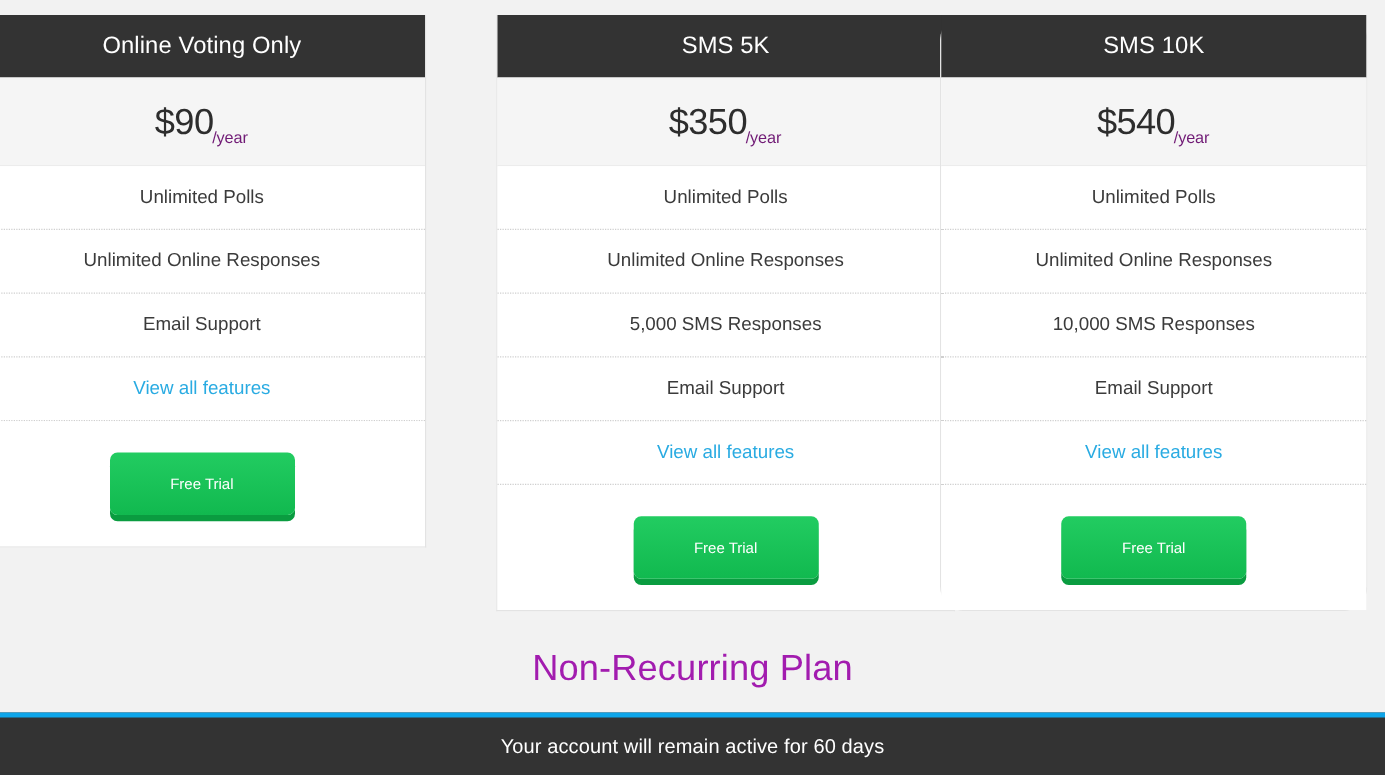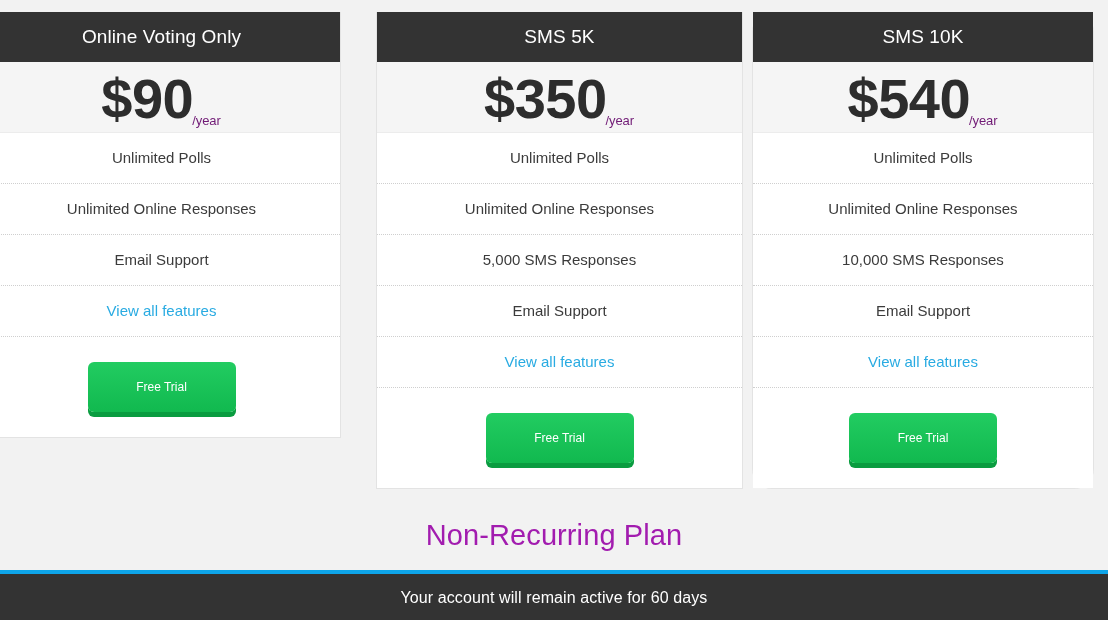--- a/index.html
+++ b/index.html
@@ -31,21 +31,21 @@
     background: #ffffff;
     border: 1px solid #e3e3e3;
     border-top: none;
     box-sizing: border-box;
   }
   .plan-card.card-0 {
     left: -18px;
     width: 359px;
   }
   .plan-card.card-1 {
-    left: 376px;
+    left: 397px;
     width: 367px;
   }
   .plan-card.card-2 {
     left: 752px;
     width: 342px;
     border-radius: 20px;
   }
 
   .plan-header {
     background: #333333;
@@ -67,22 +67,22 @@
     align-items: center;
     justify-content: center;
   }
   .plan-price-inner {
     display: inline-block;
     white-space: nowrap;
     position: relative;
     top: 1px;
   }
   .plan-price-amount {
-    font-size: 56px;
-    font-weight: 700;
+    font-size: 29px;
+    font-weight: 400;
     color: #2d2d2d;
     letter-spacing: -0.5px;
   }
   .plan-price-period {
     font-size: 13px;
     color: #701a75;
     position: relative;
     top: 7px;
     left: -1px;
     letter-spacing: -0.1px;

